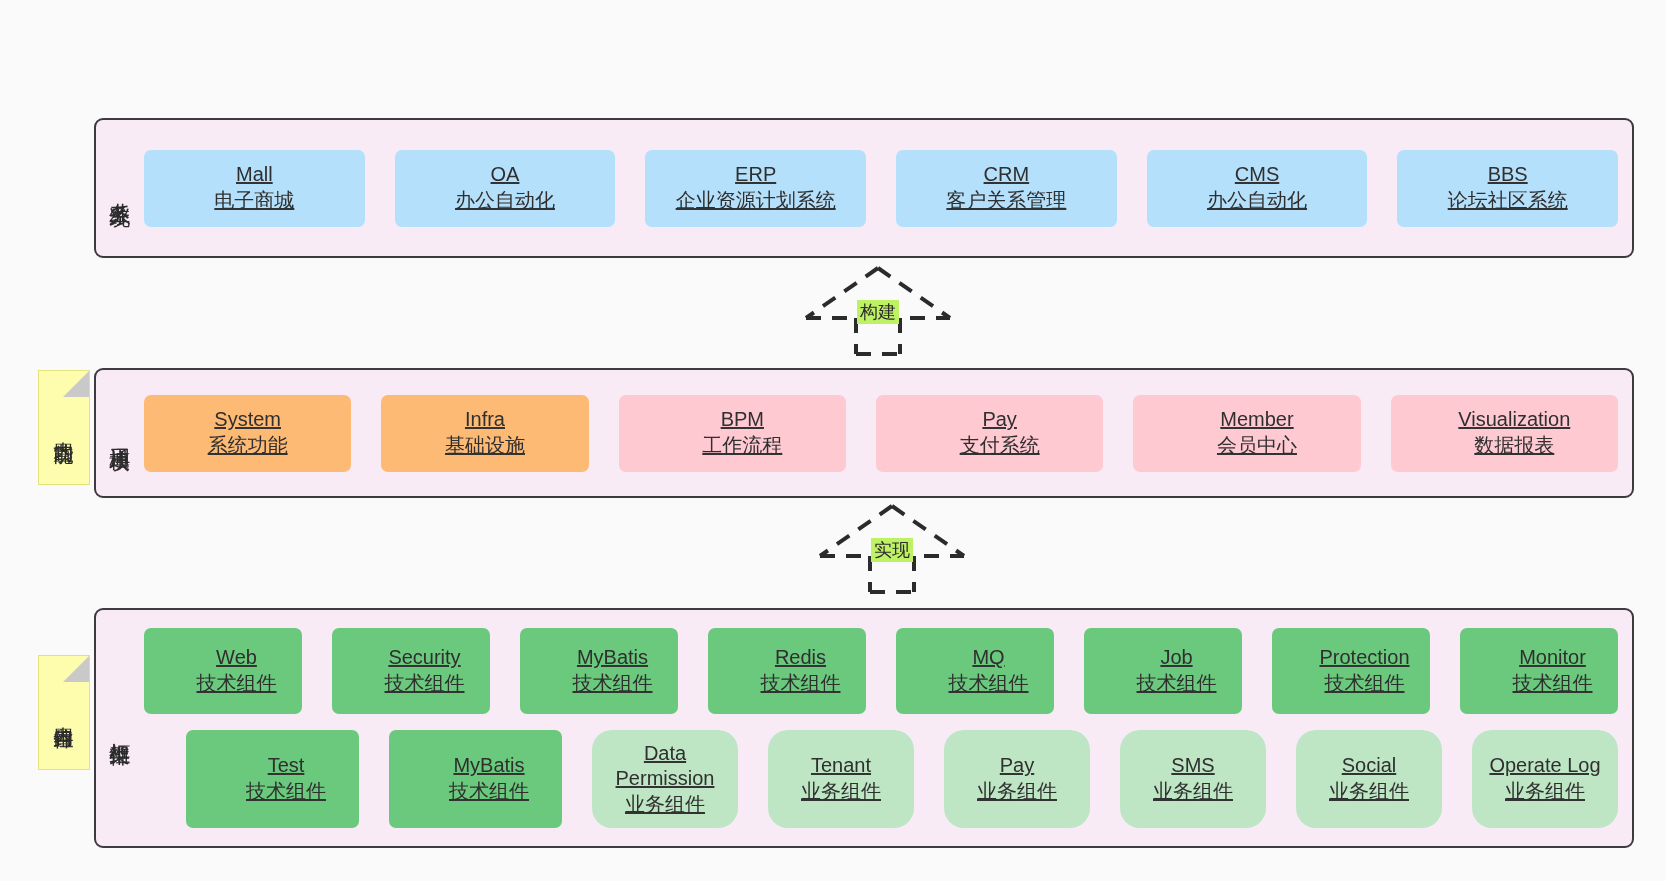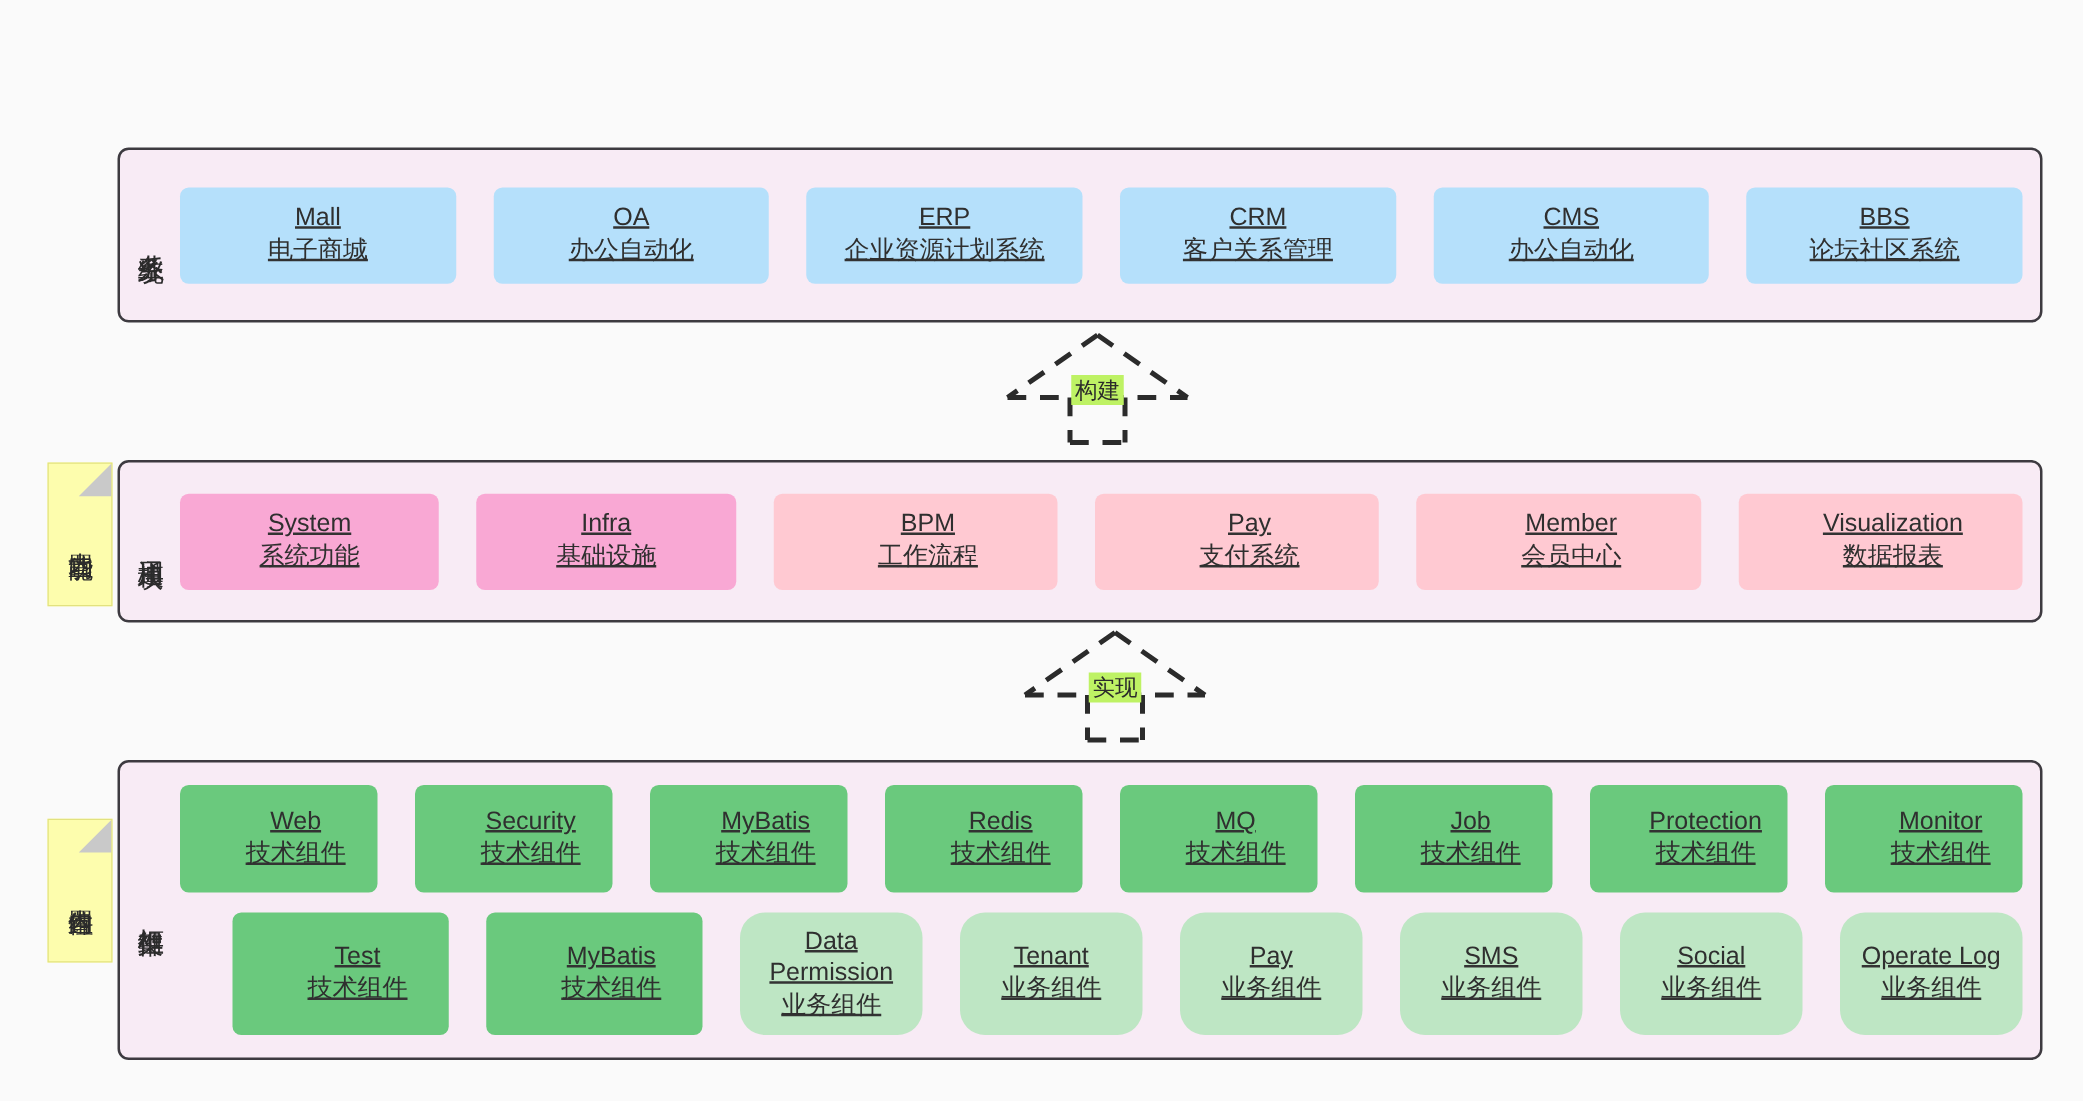--- a/index.html
+++ b/index.html
@@ -67,21 +67,21 @@
     font-size: 20px;
     line-height: 1.28;
     color: #2f2f2f;
     padding: 6px 4px;
     min-width: 0;
   }
   .card .t1 { display: block; }
   .card .t2 { display: block; }
 
   .c-blue        { background: #b5e0fb; }
-  .c-red         { background: #f9a8d4; }
+  .c-red         { background: #fdba74; }
   .c-pink        { background: #ffc9d2; padding-left: 24px; }
   .c-green       { background: #6ac97d; padding-left: 31px; }
   .c-lightgreen  { background: #bee6c4; border-radius: 20px; }
 
   
   .sticky {
     position: absolute;
     box-sizing: border-box;
     background: #fdfdad;
     border: 1px solid #e2e27f;

